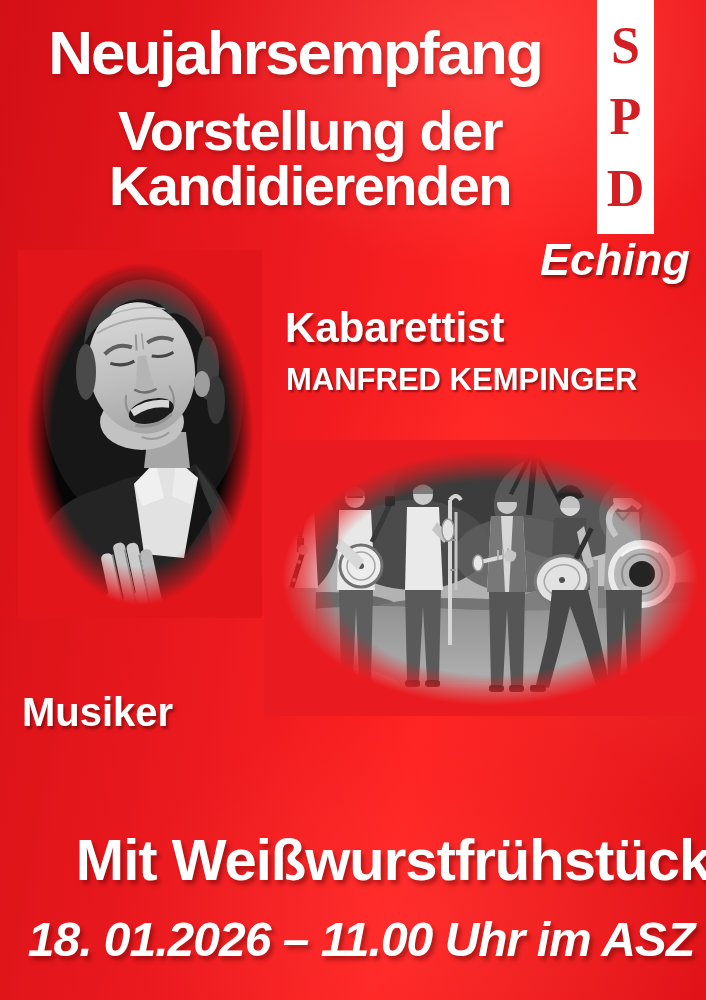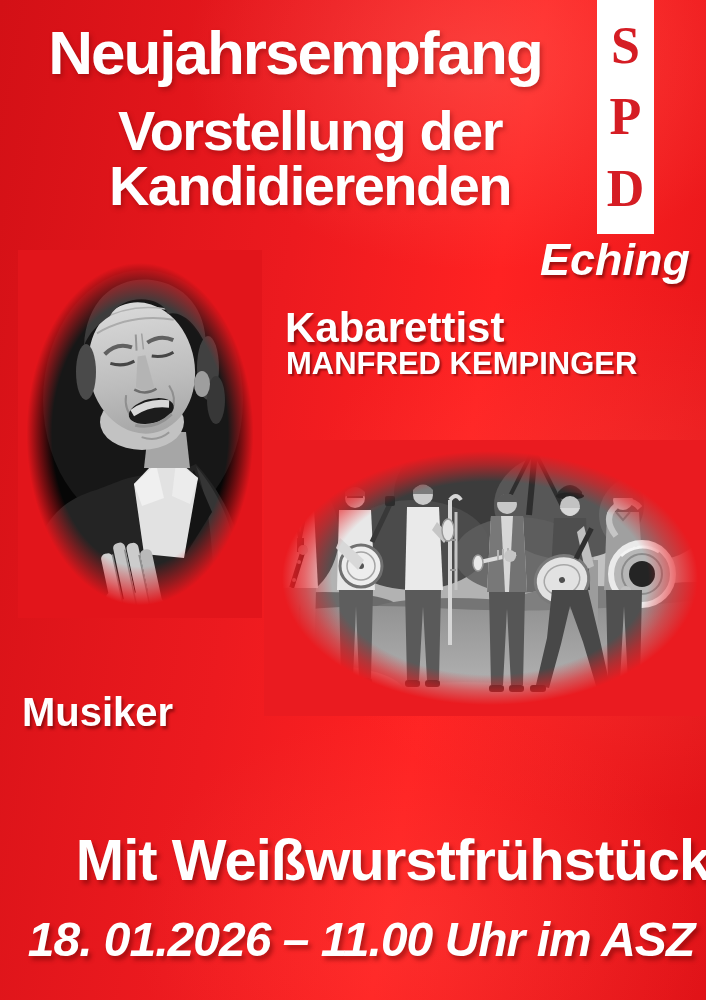--- a/index.html
+++ b/index.html
@@ -33,21 +33,21 @@
   .spd-letter{
     font-family:"Liberation Serif","DejaVu Serif",serif;
     font-weight:700;font-size:52px;line-height:1;color:#d51d24;
   }
   .eching{
     right:16px;top:234px;
     font-size:45px;font-style:italic;
     text-shadow:2px 3px 3px rgba(70,0,0,.5);
   }
   .kab-label{left:285px;top:304px;font-size:42px;text-shadow:2px 3px 3px rgba(70,0,0,.5);text-align:center;}
-  .kab-name{left:286px;top:346px;font-size:31px;text-shadow:2px 2px 2px rgba(70,0,0,.5);}
+  .kab-name{left:286px;top:362px;font-size:31px;text-shadow:2px 2px 2px rgba(70,0,0,.5);}
   .mus-label{left:22px;top:690px;font-size:40px;text-shadow:2px 3px 3px rgba(70,0,0,.5);}
   .mus-name{left:38px;top:740px;font-size:32px;text-shadow:2px 2px 2px rgba(70,0,0,.5);}
   .footer1{left:0;top:826px;width:706px;text-align:center;font-size:58px;letter-spacing:-1px;
     text-shadow:3px 4px 4px rgba(90,0,0,.45);padding-left:40px;}
   .footer2{left:8px;top:912px;width:706px;text-align:center;font-size:48px;letter-spacing:-1px;
     font-style:italic;text-shadow:3px 4px 4px rgba(90,0,0,.45);}
   .photo{position:absolute;z-index:2;}
   .photo svg{display:block;width:100%;height:100%;}
   .portrait{left:18px;top:250px;width:244px;height:368px;}
   .band{left:264px;top:440px;width:452px;height:276px;}

